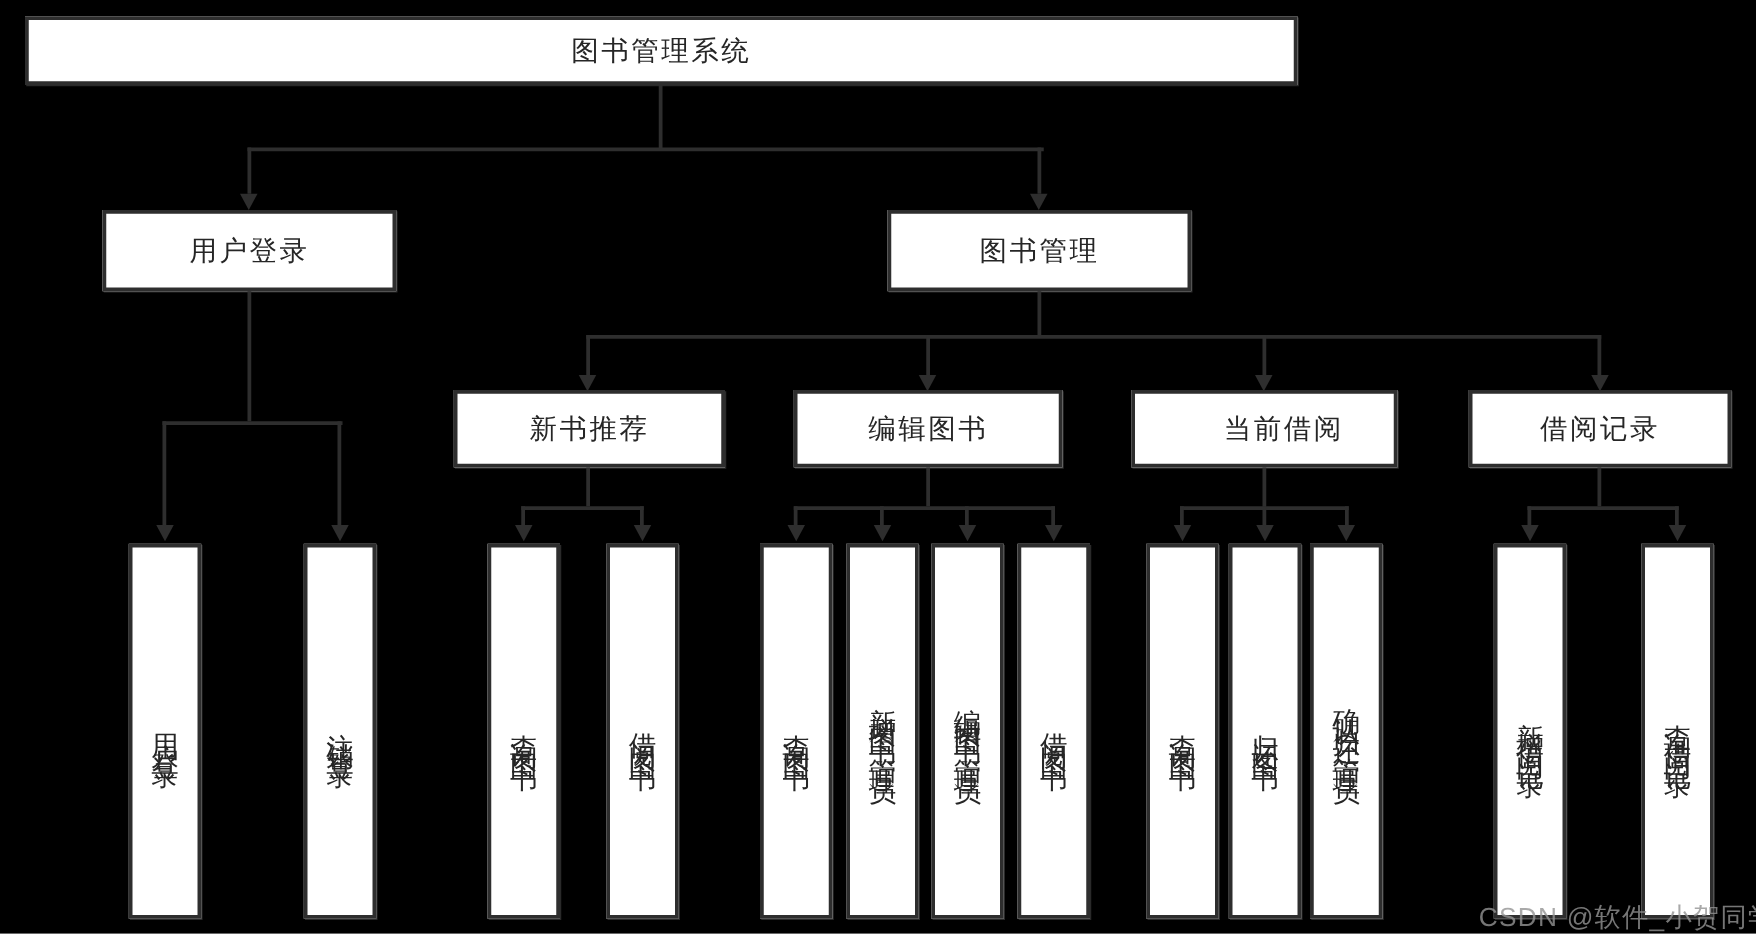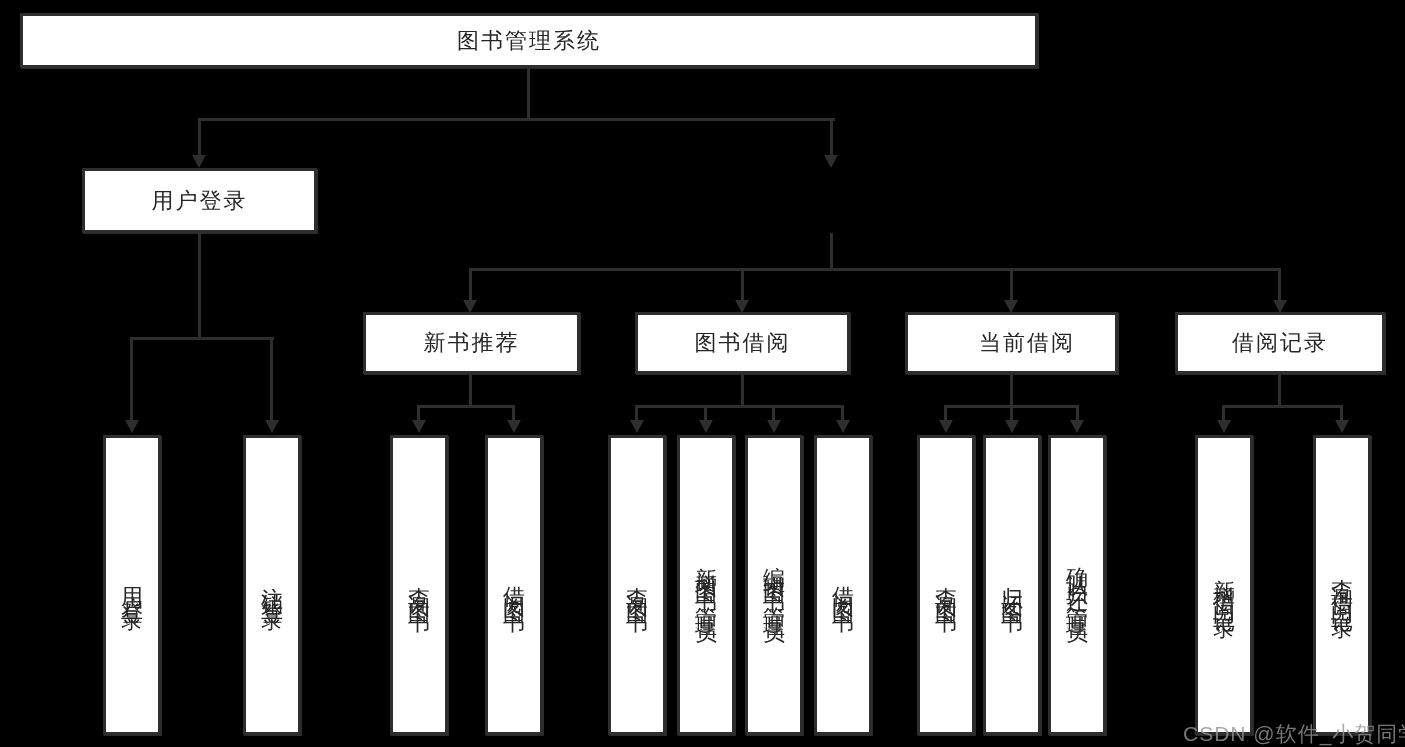--- a/index.html
+++ b/index.html
@@ -65,26 +65,29 @@
 
 <div class="canvas">
 
   <div class="node root">
     <span>图书管理系统</span>
   </div>
 
   <div class="node lvl2" style="left:82px;width:235px;">
     <span>用户登录</span>
   </div>
+  <div class="node lvl2" style="left:710px;width:243px;">
+    <span>图书管理</span>
+  </div>
 
   <div class="node lvl3" style="left:363px;width:217px;">
     <span>新书推荐</span>
   </div>
   <div class="node lvl3" style="left:635px;width:215px;">
-    <span>图书借阅</span>
+    <span>编辑图书</span>
   </div>
   <div class="node lvl3" style="left:905px;width:213px;padding-left:31px;">
     <span>当前借阅</span>
   </div>
   <div class="node lvl3" style="left:1175px;width:210px;">
     <span>借阅记录</span>
   </div>
 
   <div class="leaf" style="left:103px;">
       <span>用户登录</span>

